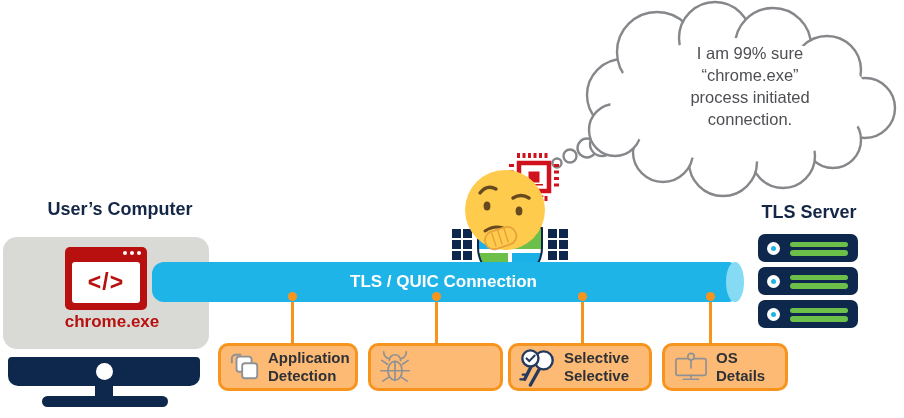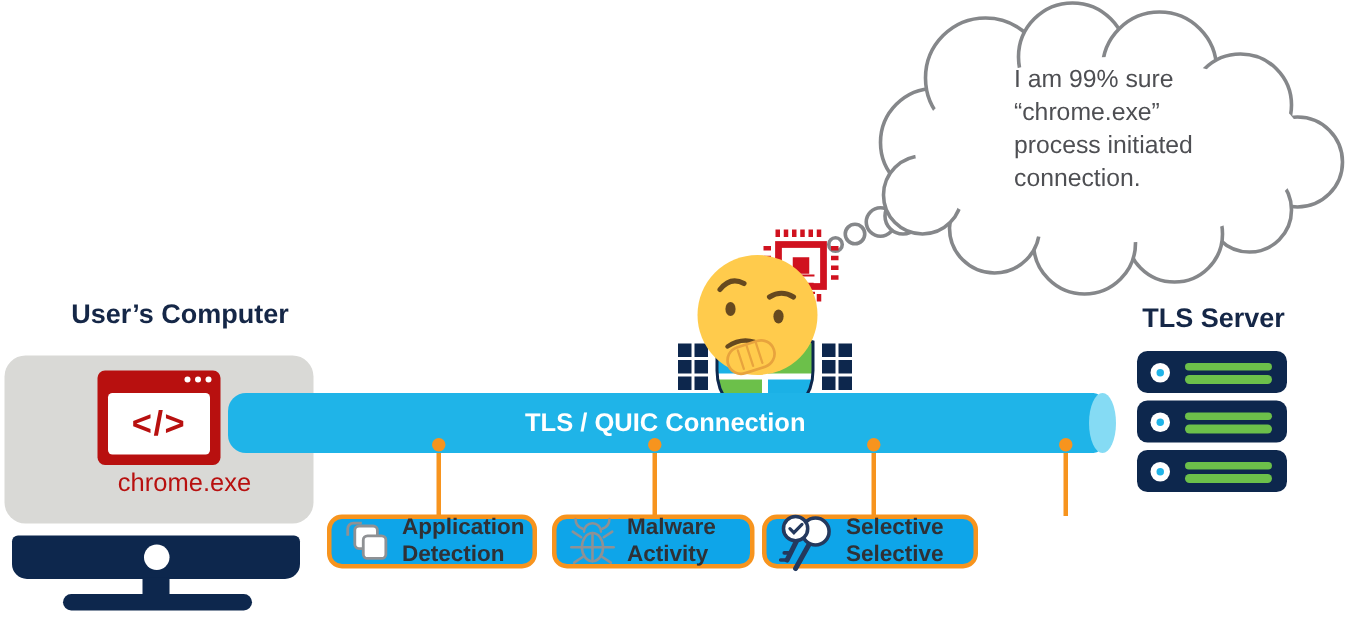--- a/index.html
+++ b/index.html
@@ -14,50 +14,50 @@
   .monitor-bar{left:8px;top:357px;width:192px;height:29px;background:#0D274D;border-radius:4px 4px 10px 10px;}
   .monitor-cam{left:96px;top:363px;width:17px;height:17px;background:#fff;border-radius:50%;}
   .monitor-neck{left:95px;top:385px;width:18px;height:13px;background:#0D274D;}
   .monitor-base{left:42px;top:396px;width:126px;height:11px;background:#0D274D;border-radius:6px;}
   .browser{left:65px;top:247px;width:82px;height:63px;background:#B8100F;border-radius:5px;}
   .browser .dots{position:absolute;right:6px;top:4px;display:flex;gap:3px;}
   .browser .dots i{width:4px;height:4px;background:#fff;border-radius:50%;}
   .browser-inner{position:absolute;left:7px;top:15px;width:68px;height:41px;background:#fff;border-radius:3px;
                  display:flex;align-items:center;justify-content:center;}
   .code-glyph{color:#B8100F;font-size:23px;font-weight:bold;letter-spacing:1px;}
-  .proc{left:58px;top:312px;width:130px;text-align:center;color:#B8100F;font-size:17px;font-weight:normal;}
+  .proc{left:47px;top:312px;width:130px;text-align:center;color:#B8100F;font-size:17px;font-weight:bold;}
 
   
   .pipe{left:152px;top:262px;width:583px;height:40px;background:#1FB4E8;border-radius:12px 6px 6px 12px;z-index:2;}
   .pipe-cap{left:726px;top:262px;width:18px;height:40px;background:#85DBF4;border-radius:50%;z-index:2;}
   .pipe-label{left:152px;top:262px;width:583px;height:40px;display:flex;align-items:center;justify-content:center;
               color:#fff;font-size:17px;font-weight:bold;z-index:2;}
 
   
   .eve{left:498px;top:136px;width:54px;text-align:center;color:#D0121F;font-size:19px;font-weight:normal;
        letter-spacing:0.5px;z-index:4;margin-top:44px;}
   .chip-svg{left:507px;top:151px;z-index:3;}
   .emoji-svg{left:461px;top:165px;z-index:4;}
   .shield-svg{left:452px;top:219px;z-index:1;}
 
   
   .cloud-svg{left:545px;top:0px;z-index:1;}
-  .cloud-text{left:676px;top:42px;width:210px;text-align:left;color:#4E4F53;font-size:16.5px;line-height:22px;z-index:2;}
+  .cloud-text{left:645px;top:42px;width:210px;text-align:center;color:#4E4F53;font-size:16.5px;line-height:22px;z-index:2;}
   .cloud-text span{display:block;}
 
   
   .srv{position:absolute;left:758px;width:100px;height:28px;background:#0D274D;border-radius:7px;}
   .srv .led{position:absolute;left:9px;top:7.5px;width:13px;height:13px;background:#fff;border-radius:50%;}
   .srv .led i{position:absolute;left:4px;top:4px;width:5px;height:5px;background:#1FB4E8;border-radius:50%;display:block;}
   .srv .bar{position:absolute;left:32px;width:58px;height:5.5px;background:#6CC04A;border-radius:3px;}
 
   
   .conn-dot{width:9px;height:9px;background:#F7941E;border-radius:50%;top:292px;z-index:3;}
   .conn-line{width:3px;background:#F7941E;top:299px;height:45px;z-index:1;}
-  .feature{position:absolute;top:343px;height:36px;background:#0ea5e9;border:3px solid #F7941E;border-radius:10px;
+  .feature{position:absolute;top:343px;height:48px;background:#fdba74;border:3px solid #F7941E;border-radius:10px;
            display:flex;align-items:center;gap:7px;padding-left:8px;z-index:2;}
   .feature .flabel{font-size:15px;line-height:18.5px;font-weight:bold;color:#2F3136;}
   .feature .flabel span{display:block;}
   .ficon{flex-shrink:0;}
 </style>
 </head>
 <body>
 
 <div id="canvas">
 
@@ -238,35 +238,46 @@
         <path d="M17,12 V32"></path>
           <path d="M9.5,22 H24.5"></path>
         <path d="M9,15 L3,11"></path>
           <path d="M9,22 H2"></path>
           <path d="M10,29 L4,33"></path>
         <path d="M25,15 L31,11"></path>
           <path d="M25,22 H32"></path>
           <path d="M24,29 L30,33"></path>
       </g>
     </svg>
-    <div class="flabel">
-      <span>Malware</span>
-      <span>Activity</span>
-    </div>
   </div>
 
   <div class="feature" style="left:508px;width:144px">
     <svg class="ficon" width="38" height="40" viewBox="0 0 40 42">
       <path d="M22,22 L12,40" stroke="#24395E" stroke-width="3.5" fill="none" stroke-linecap="round"></path>
       <circle cx="26" cy="14" r="9.5" fill="#fff" stroke="#24395E" stroke-width="2.5"></circle>
       <path d="M13,20 L6,34" stroke="#24395E" stroke-width="3.5" fill="none" stroke-linecap="round"></path>
       <path d="M6,34 H1.5 M8.5,29 H4" stroke="#24395E" stroke-width="2.5" fill="none" stroke-linecap="round"></path>
       <circle cx="12" cy="12" r="8.5" fill="#fff" stroke="#24395E" stroke-width="2.5"></circle>
       <path d="M8,12 l2.8,2.8 L16.5,9" fill="none" stroke="#24395E" stroke-width="2.2" stroke-linecap="round"></path>
     </svg>
     <div class="flabel">
       <span>Selective</span>
       <span>Selective</span>
     </div>
   </div>
 
+  <div class="feature" style="left:662px;width:126px">
+    <svg class="ficon" width="36" height="32" viewBox="0 0 36 34">
+      <g fill="none" stroke="#8F9194" stroke-width="1.8" stroke-linecap="round">
+        <path d="M14,8 H4 Q2,8 2,10 V24 Q2,26 4,26 H32 Q34,26 34,24 V10 Q34,8 32,8 H22"></path>
+        <circle cx="18" cy="6" r="3.4"></circle>
+        <path d="M18,9.4 V18"></path>
+        <path d="M18,26 V28.5"></path>
+          <path d="M10,30 H26"></path>
+      </g>
+    </svg>
+    <div class="flabel">
+      <span>OS</span>
+      <span>Details</span>
+    </div>
+  </div>
 
 </div>
 
 </body></html>

